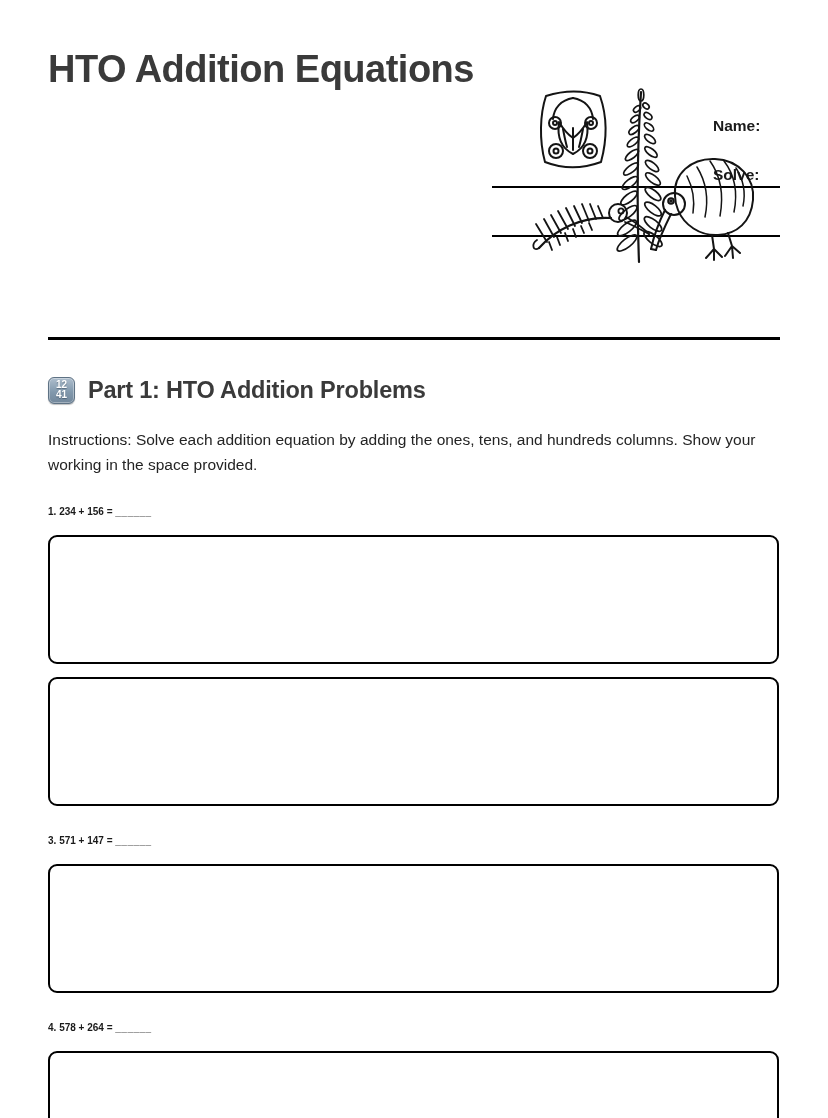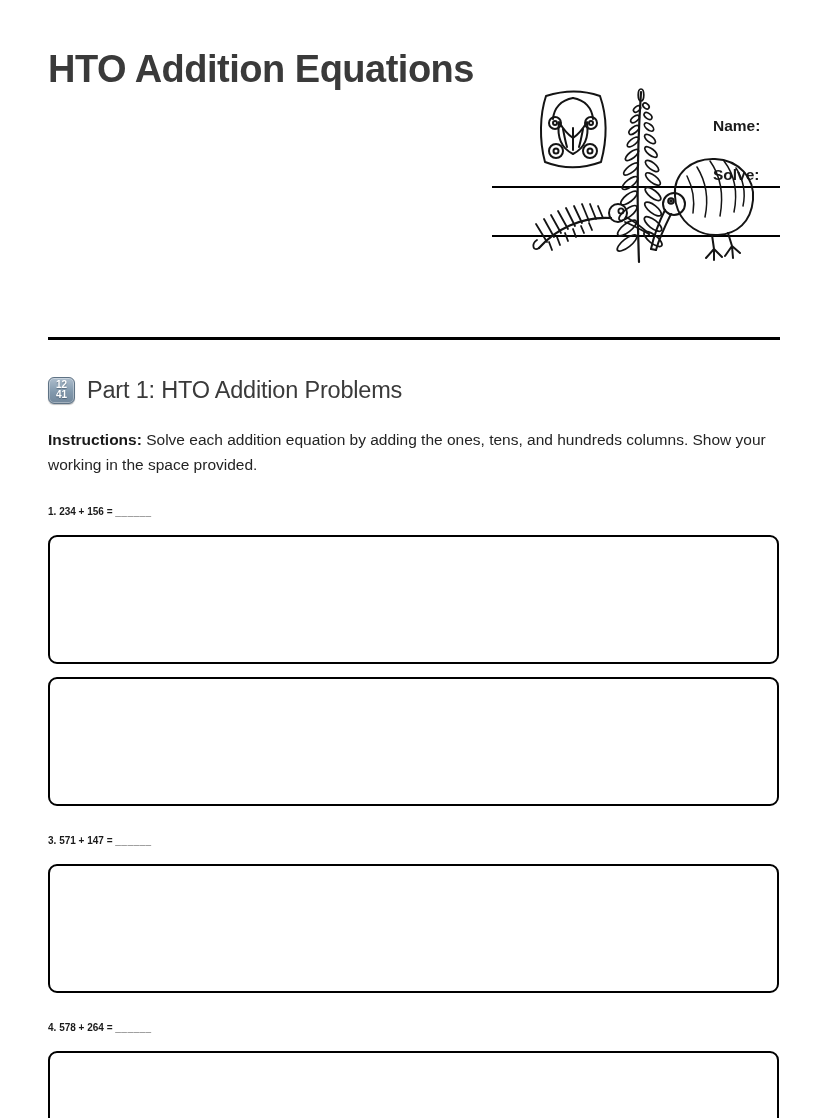--- a/index.html
+++ b/index.html
@@ -38,31 +38,31 @@
   
   .section-heading{display:flex;align-items:center;margin-top:34px;height:32px;}
   .num-emoji{
     width:27px;height:27px;border-radius:6px;flex:0 0 27px;
     background:linear-gradient(180deg,#aebecd 0%,#8299ad 55%,#72879b 100%);
     box-shadow:inset 0 0 0 1px rgba(255,255,255,0.35),0 1px 1px rgba(0,0,0,0.25);
     border:1px solid #5e7284;
     display:inline-flex;flex-direction:column;align-items:center;justify-content:center;
     color:#fff;font-weight:bold;font-size:10px;line-height:10px;
     text-shadow:0 1px 1px rgba(40,60,80,0.55);
-    box-sizing:border-box;
+    margin-right:9px;box-sizing:border-box;
   }
   .section-heading h2{
-    margin:12px;font-size:23.5px;font-weight:normal;color:#3a3a3a;letter-spacing:-0.2px;
+    margin:4px;font-size:23.5px;font-weight:bold;color:#3a3a3a;letter-spacing:-0.2px;
   }
 
   
   .instructions{
     margin:21px 0 0 0;font-size:15.5px;line-height:25px;color:#242424;width:722px;
   }
-  .instructions .bold{font-weight:bold;color:#1a1a1a;}
+  .instructions .bold{font-weight:normal;color:#1a1a1a;}
 
   
   .problem-text{
     margin:25px 0 0 0;font-size:10px;font-weight:bold;color:#1a1a1a;line-height:20px;
   }
   .problem-text .blank{letter-spacing:0.5px;}
   .work-box{
     margin-top:13px;width:727px;height:125px;
     border:2px solid #000;border-radius:9px;background:#fff;
   }

